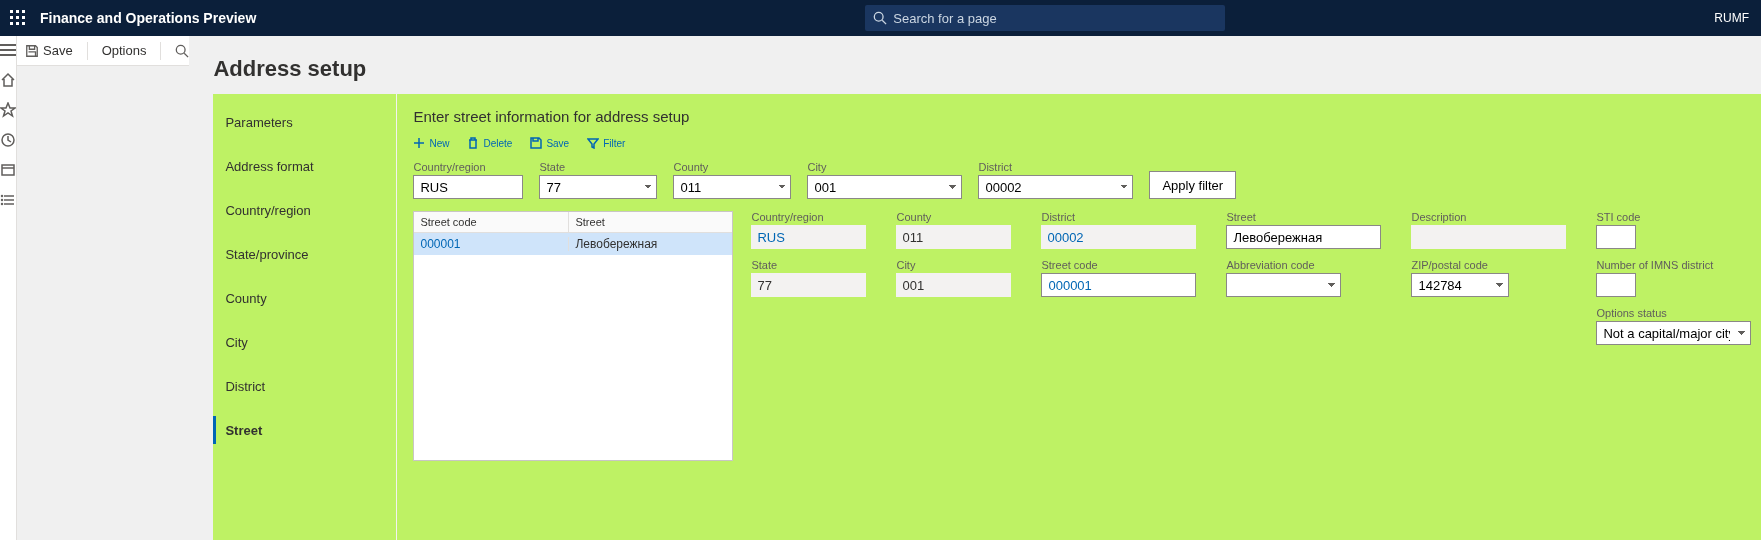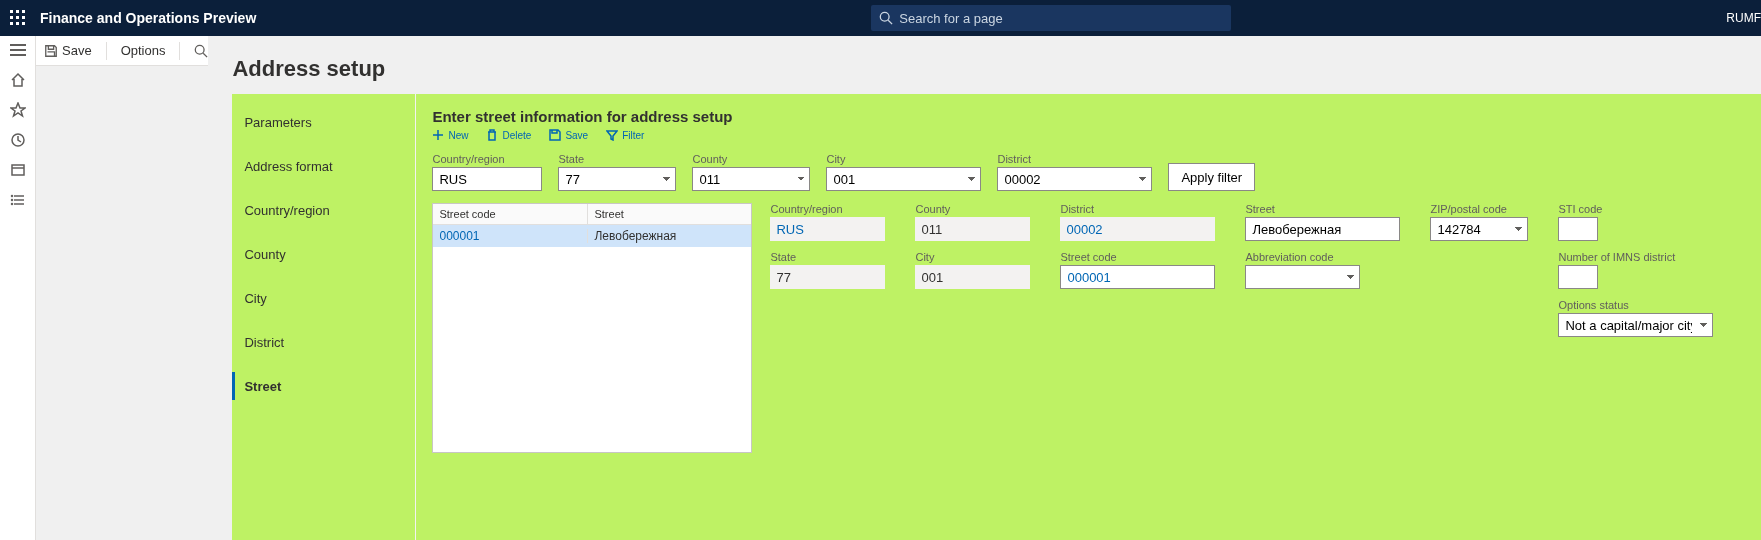--- a/index.html
+++ b/index.html
@@ -4,21 +4,21 @@
 <style>
 * { box-sizing: border-box; margin: 0; padding: 0; font-family: "Segoe UI", Arial, sans-serif; }
 body { background: #f0f0f0; width: 1761px; height: 540px; overflow: hidden; font-size: 13px; color: #323130; }
 
 .topbar { background: #0b1f3a; height: 36px; display: flex; align-items: center; color: #fff; }
 .waffle { width: 36px; height: 36px; display:flex; align-items:center; justify-content:center; }
 .waffle svg { width:16px; height:16px; fill:#fff; }
 .app-title { font-size: 14px; font-weight: 600; margin-left: 4px; }
 .top-search { margin-left: auto; margin-right: auto; background: #1a3660; height: 26px; width: 360px; display:flex; align-items:center; border-radius:2px; padding:0 8px; color:#cbd6e2; position: relative; left: 60px;}
 .top-search svg { width:14px; height:14px; fill:#cbd6e2; margin-right:6px; }
-.top-user { font-size: 12px; }
+.top-user { margin-right: 12px; font-size: 12px; }
 
 .workspace { display:flex; height: calc(100% - 36px); }
 
 .rail { width: 36px; background: #fff; border-right:1px solid #e1dfdd; display:flex; flex-direction:column; align-items:center; padding-top:6px; gap:14px; }
 .rail .icon { width:16px; height:16px; color:#605e5c; display:flex; align-items:center; justify-content:center; }
 .rail .icon svg { width:16px; height:16px; stroke:#605e5c; fill:none; stroke-width:1.5; }
 .rail .icon.ham svg { stroke:none; fill:#605e5c; }
 
 .content { flex:1; display:flex; flex-direction:row; }
 .cmdbar { background:#fff; height:30px; border-bottom:1px solid #e1dfdd; display:flex; align-items:center; padding-left:8px; gap:14px; }
@@ -29,21 +29,21 @@
 .page { flex:1; padding: 20px 0 0 24px; display:flex; flex-direction:column; }
 .page-title { font-size: 22px; font-weight: 600; margin-bottom: 12px; }
 .panel { background:#bef264; flex:1; display:flex;justify-content:center; }
 
 .sidenav { width: 184px; border-right:1px solid #f3f2f1; padding-top:6px; }
 .sidenav-item { height:44px; display:flex; align-items:center; padding-left:12px; font-size:13px; color:#323130; cursor:pointer; position:relative; }
 .sidenav-item.active { font-weight:600; }
 .sidenav-item.active::before { content:""; position:absolute; left:0; top:8px; bottom:8px; width:3px; background:#0066b4; }
 
 .form-area { flex:1; padding: 14px 16px; }
-.form-title { font-size:15px; font-weight:700; margin-bottom:4px; }
+.form-title { font-size:15px; font-weight:400; margin-bottom:12px; }
 .actionbar { display:flex; gap:18px; align-items:center; margin-bottom:12px; }
 .act { display:flex; align-items:center; gap:4px; color:#0066b4; font-size:10px; cursor:pointer; }
 .act svg { width:12px; height:12px; stroke:#0066b4; fill:none; stroke-width:1.5; }
 
 .filter-row { display:flex; align-items:flex-end; gap:16px; margin-bottom:12px; }
 .fgroup { display:flex; flex-direction:column; gap:2px; }
 .flabel { font-size:11px; color:#605e5c; }
 .finput, .fselect { height:24px; border:1px solid #8a8886; padding:0 6px; font-size:13px; background:#fff; }
 .fselect { appearance:none; background-image: linear-gradient(45deg, transparent 50%, #605e5c 50%), linear-gradient(135deg, #605e5c 50%, transparent 50%); background-position: right 8px center, right 4px center; background-size: 4px 4px, 4px 4px; background-repeat:no-repeat; padding-right:20px; }
 .ro-input { height:24px; border:none; background:#f3f2f1; padding:0 6px; font-size:13px; color:#323130; }
@@ -161,20 +161,21 @@
     </div>
 
     <div class="page">
       <div class="page-title">Address setup</div>
 
       <div class="panel">
         <div class="sidenav">
           <div class="sidenav-item">Parameters</div>
           <div class="sidenav-item">Address format</div>
           <div class="sidenav-item">Country/region</div>
+          <div class="sidenav-item">State/province</div>
           <div class="sidenav-item">County</div>
           <div class="sidenav-item">City</div>
           <div class="sidenav-item">District</div>
           <div class="sidenav-item active">Street</div>
         </div>
 
         <div class="form-area">
           <div class="form-title">Enter street information for address setup</div>
 
           <div class="actionbar">
@@ -283,20 +284,24 @@
                   <input class="finput" style="width: 155px;" value="Левобережная">
                 </div>
                 <div class="dfield">
                   <div class="dlabel">Abbreviation code</div>
                   <input class="fselect" style="width: 115px;" value="">
                 </div>
               </div>
 
               <div class="detail-col">
                 <div class="dfield">
+                  <div class="dlabel">Description</div>
+                  <input class="ro-input" style="width: 155px;" readonly="" value="">
+                </div>
+                <div class="dfield">
                   <div class="dlabel">ZIP/postal code</div>
                   <input class="fselect" style="width: 98px;" value="142784">
                 </div>
               </div>
 
               <div class="detail-col">
                 <div class="dfield">
                   <div class="dlabel">STI code</div>
                   <input class="finput small-input" value="" style="">
                 </div>

